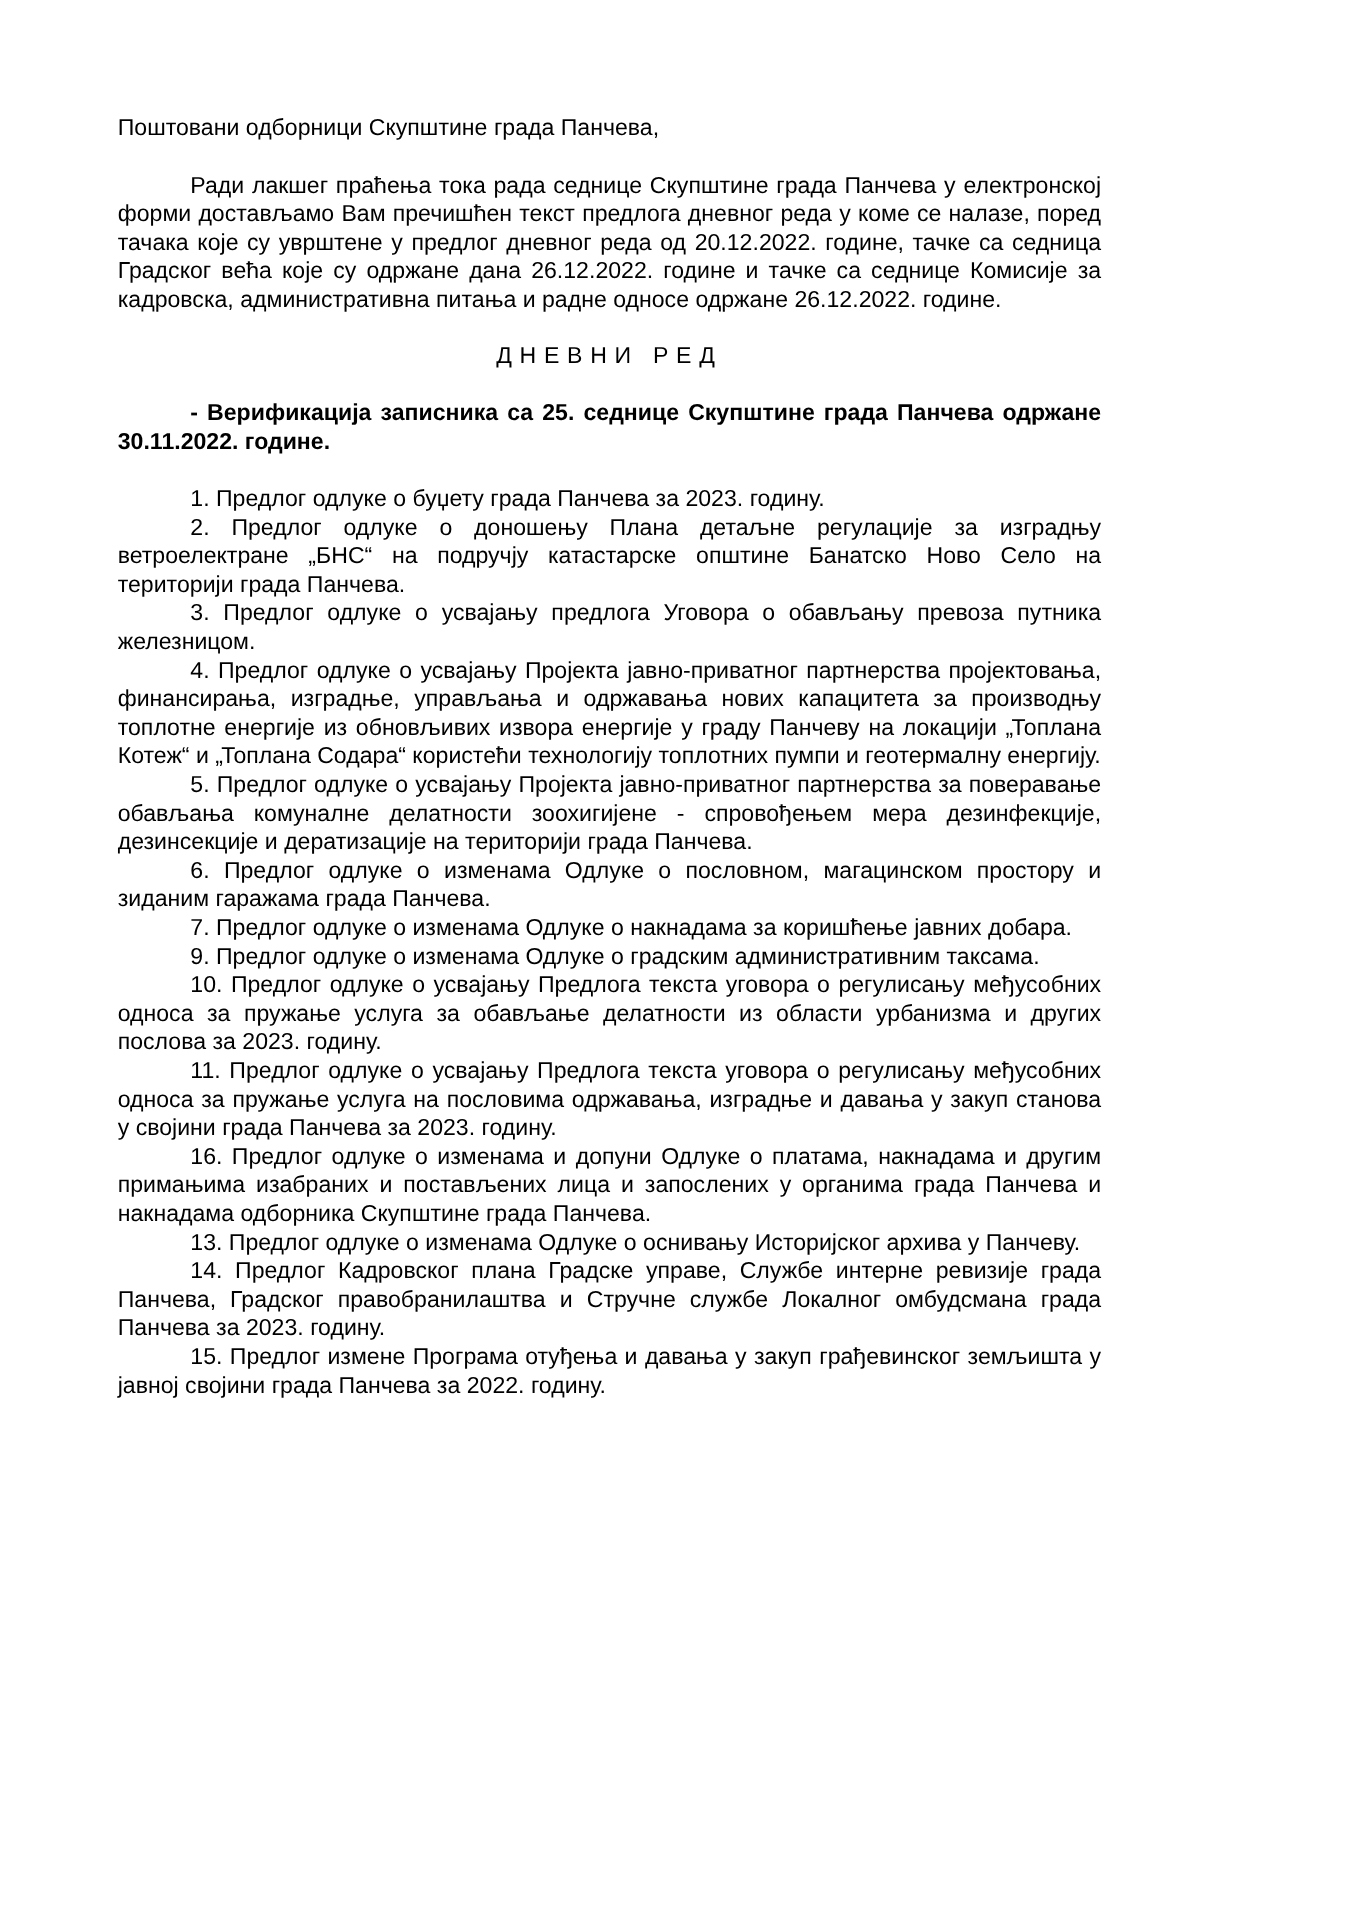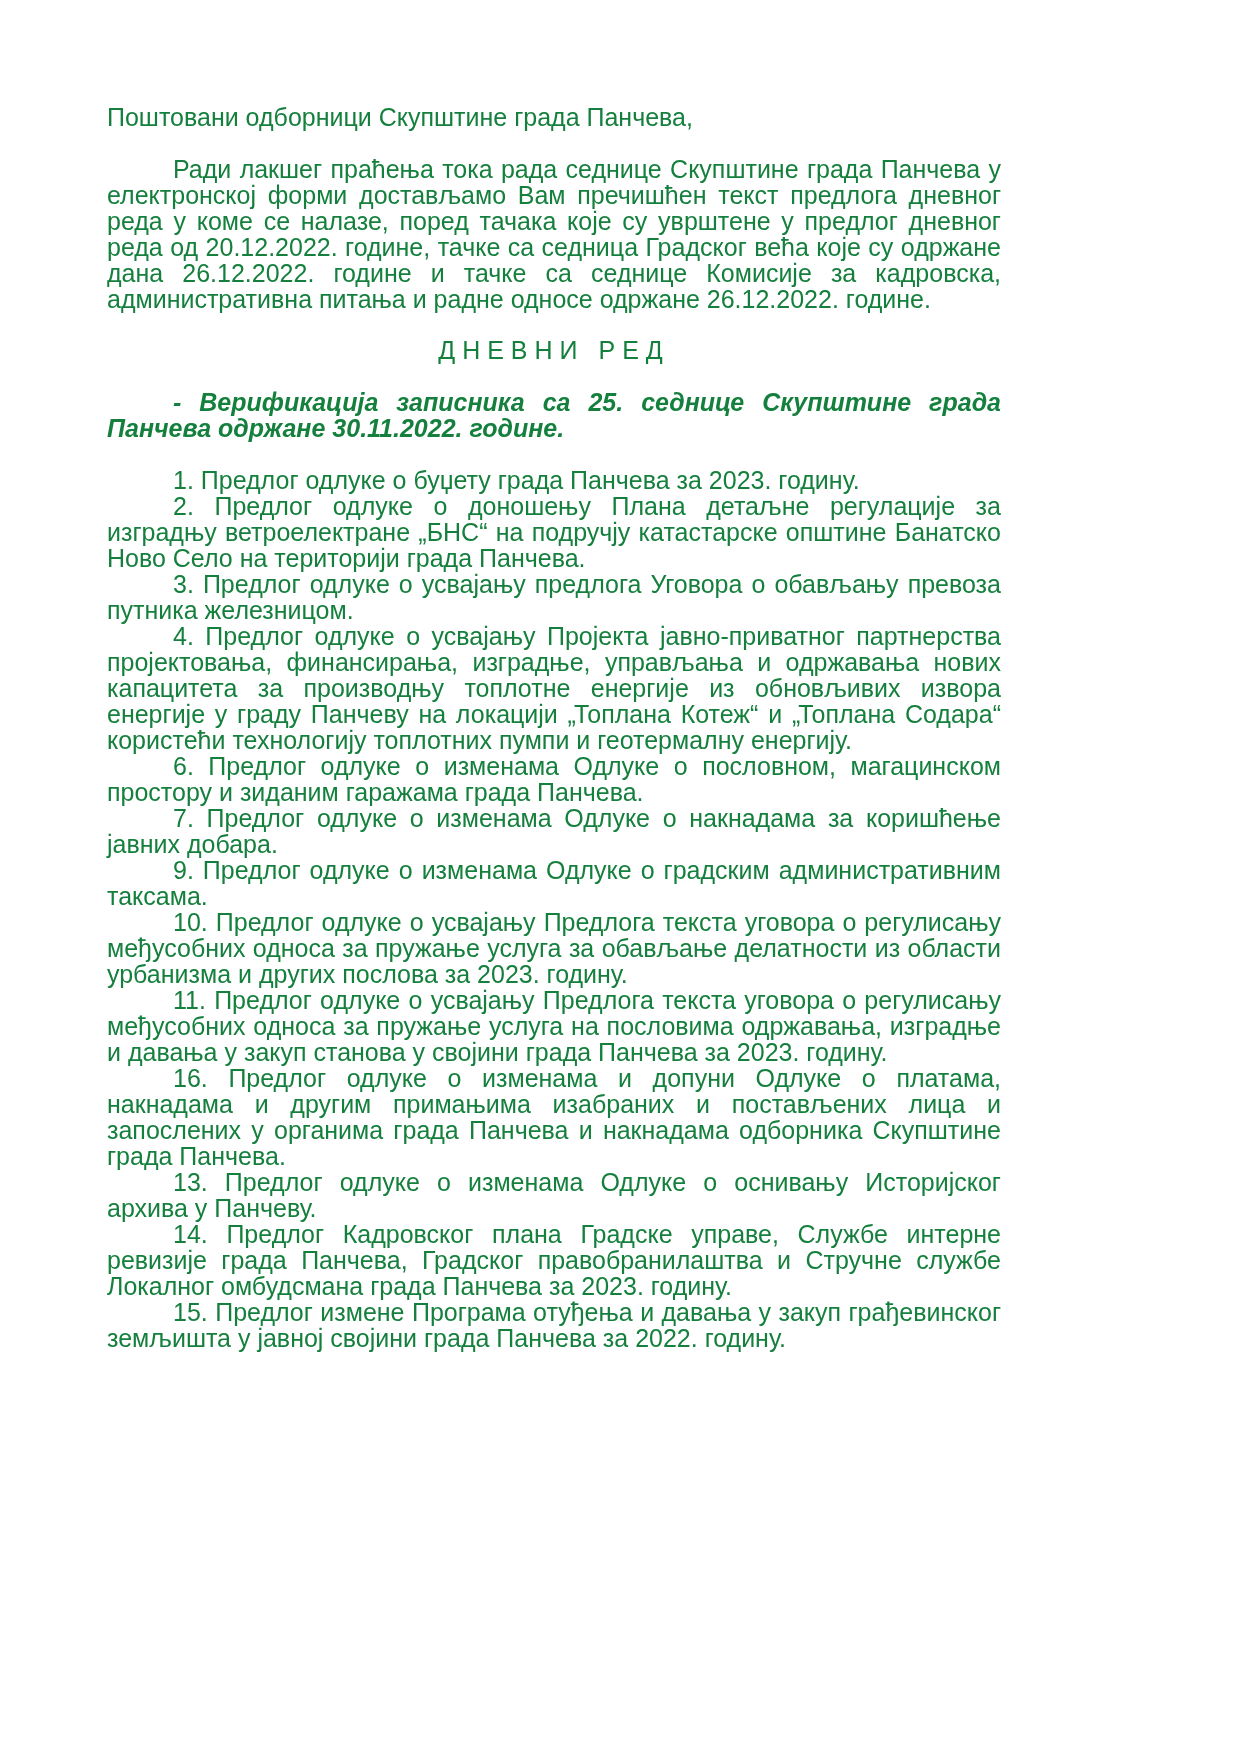--- a/index.html
+++ b/index.html
@@ -3,50 +3,51 @@
 <meta charset="utf-8">
 <style>
   html, body { margin: 0; padding: 0; background: #ffffff; }
   body { width: 1240px; height: 1755px; position: relative; overflow: hidden; }
   .page {
     position: absolute;
     left: 107px;
     top: 104px;
     width: 894px;
     font-family: "Liberation Sans", sans-serif;
-    font-size: 25px;
+    font-size: 21px;
     line-height: 26px;
-    color: #15803d;
+    color: #000000;
   }
   p { margin: 0; text-align: justify; }
   .greeting { margin-bottom: 26px; text-align: left; }
   .intro { text-indent: 66px; margin-top: 24px; }
   .title {
     text-align: center;
     font-weight: normal;
     letter-spacing: 7px;
     margin-top: 25px;
     margin-bottom: 26px;
   }
-  .verif { font-weight: bold; text-indent: 66px; margin-bottom: 26px; font-style: italic; }
+  .verif { font-weight: bold; text-indent: 66px; margin-bottom: 26px; }
   .item { text-indent: 66px; }
 </style>
 </head>
 <body>
 
 <div class="page">
   <p class="greeting">Поштовани одборници Скупштине града Панчева,</p>
   <p class="intro">Ради лакшег праћења тока рада седнице Скупштине града Панчева у електронској форми достављамо Вам пречишћен текст предлога дневног реда у коме се налазе, поред тачака које су уврштене у предлог дневног реда од 20.12.2022. године, тачке са седница Градског већа које су одржане дана 26.12.2022. године и тачке са седнице Комисије за кадровска, административна питања и радне односе одржане 26.12.2022. године.</p>
   <p class="title">ДНЕВНИ РЕД</p>
   <p class="verif">- Верификација записника са 25. седнице Скупштине града Панчева одржане 30.11.2022. године.</p>
   <div>
     <p class="item">1.  Предлог одлуке о буџету града Панчева за 2023. годину.</p>
     <p class="item">2. Предлог одлуке о доношењу Плана детаљне регулације за изградњу ветроелектране „БНС“ на подручју катастарске општине Банатско Ново Село на територији града Панчева.</p>
     <p class="item">3. Предлог одлуке о  усвајању предлога Уговора о обављању превоза путника железницом.</p>
     <p class="item">4. Предлог одлуке о усвајању Пројекта јавно-приватног партнерства пројектовања, финансирања, изградње, управљања и одржавања нових капацитета за производњу топлотне енергије из обновљивих извора енергије у граду Панчеву на локацији „Топлана Котеж“ и „Топлана Содара“ користећи технологију топлотних пумпи и геотермалну енергију.</p>
+    <p class="item">5. Предлог одлуке о усвајању Пројекта јавно-приватног партнерства за поверавање обављања комуналне делатности зоохигијене - спровођењем мера дезинфекције, дезинсекције и дератизације на територији града Панчева.</p>
     <p class="item">6. Предлог одлуке о изменама Одлуке о пословном, магацинском простору и зиданим гаражама града Панчева.</p>
     <p class="item">7. Предлог одлуке о изменама Одлуке о накнадама за коришћење јавних добара.</p>
     <p class="item">9. Предлог одлуке о изменама Одлуке о градским административним таксама.</p>
     <p class="item">10. Предлог одлуке о усвајању Предлога текста уговора о регулисању међусобних односа за пружање услуга за обављање делатности из области урбанизма и других послова за 2023. годину.</p>
     <p class="item">11. Предлог одлуке о усвајању Предлога текста уговора о регулисању међусобних односа за пружање услуга на пословима одржавања, изградње и давања у закуп станова у својини града Панчева за 2023. годину.</p>
     <p class="item">16. Предлог одлуке о изменама и допуни Одлуке о платама, накнадама и другим примањима изабраних и постављених лица и запослених у органима града Панчева и накнадама одборника Скупштине града Панчева.</p>
     <p class="item">13. Предлог одлуке о изменама Одлуке о оснивању Историјског архива у Панчеву.</p>
     <p class="item">14. Предлог Кадровског плана Градске управе, Службе интерне ревизије града Панчева, Градског правобранилаштва и Стручне службе Локалног омбудсмана града Панчева за 2023. годину.</p>
     <p class="item">15. Предлог измене Програма отуђења и давања у закуп грађевинског земљишта у јавној својини града Панчева за 2022. годину.</p>
   </div>

